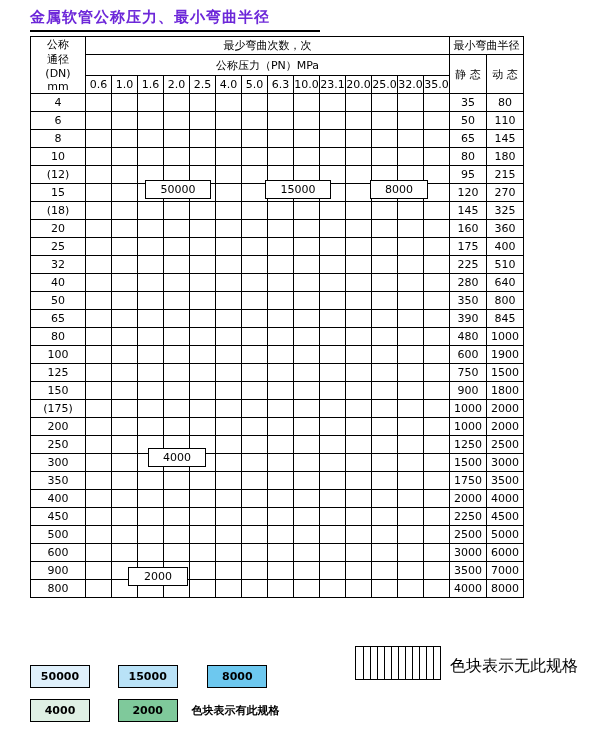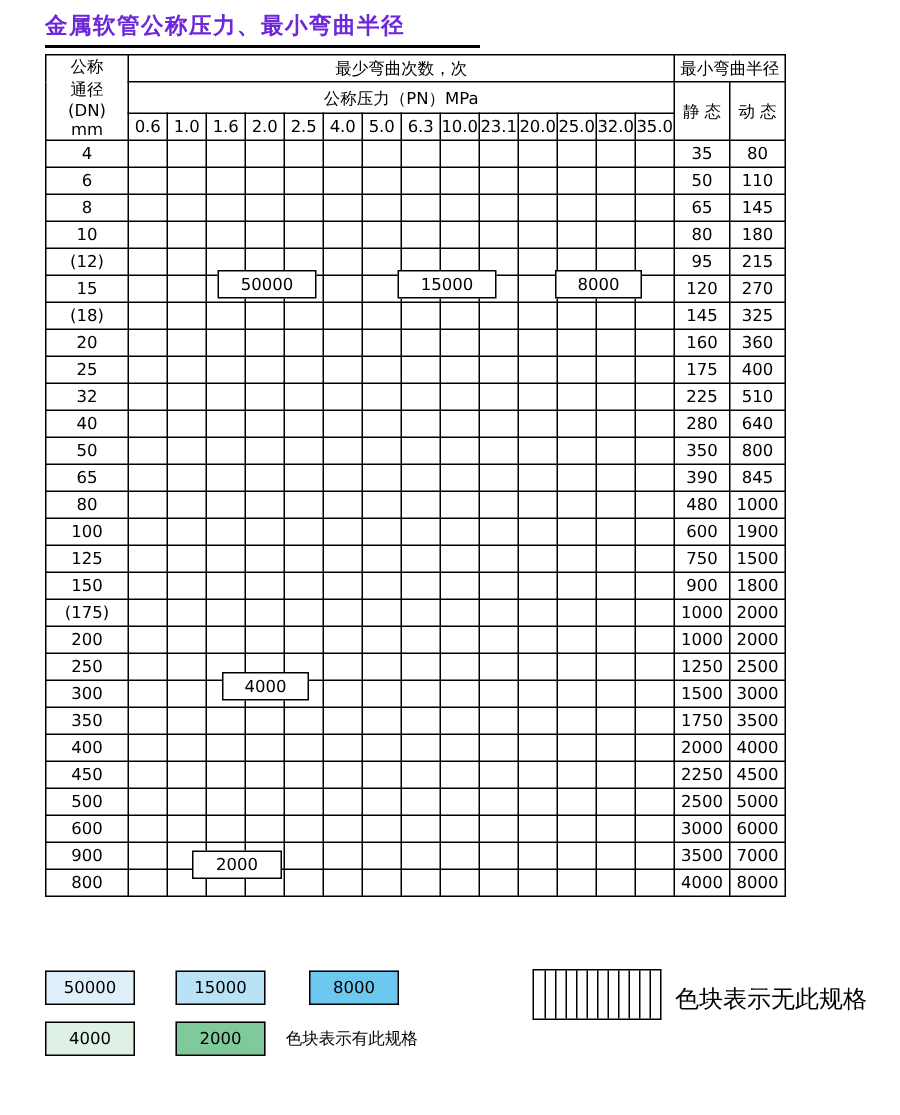--- a/index.html
+++ b/index.html
@@ -56,21 +56,21 @@
     background:#ffffff;
     border:1px solid #000;
     font-size:11px;
     text-align:center;
     line-height:17px;
     height:17px;
     z-index:5;
   }
 
   
-  #legend{position:absolute;left:30px;top:647px;width:540px;}
+  #legend{position:absolute;left:30px;top:665px;width:540px;font-weight:bold;}
   .lgbox{
     display:inline-block;
     width:58px;height:21px;line-height:21px;
     text-align:center;font-size:11px;
     border:1px solid #000;
     vertical-align:middle;
   }
   .lgrow{margin-bottom:11px;position:relative;height:23px;}
   .lg-blue-lt{background:#dff0fb;}
   .lg-blue-md{background:#b9e2f7;}

